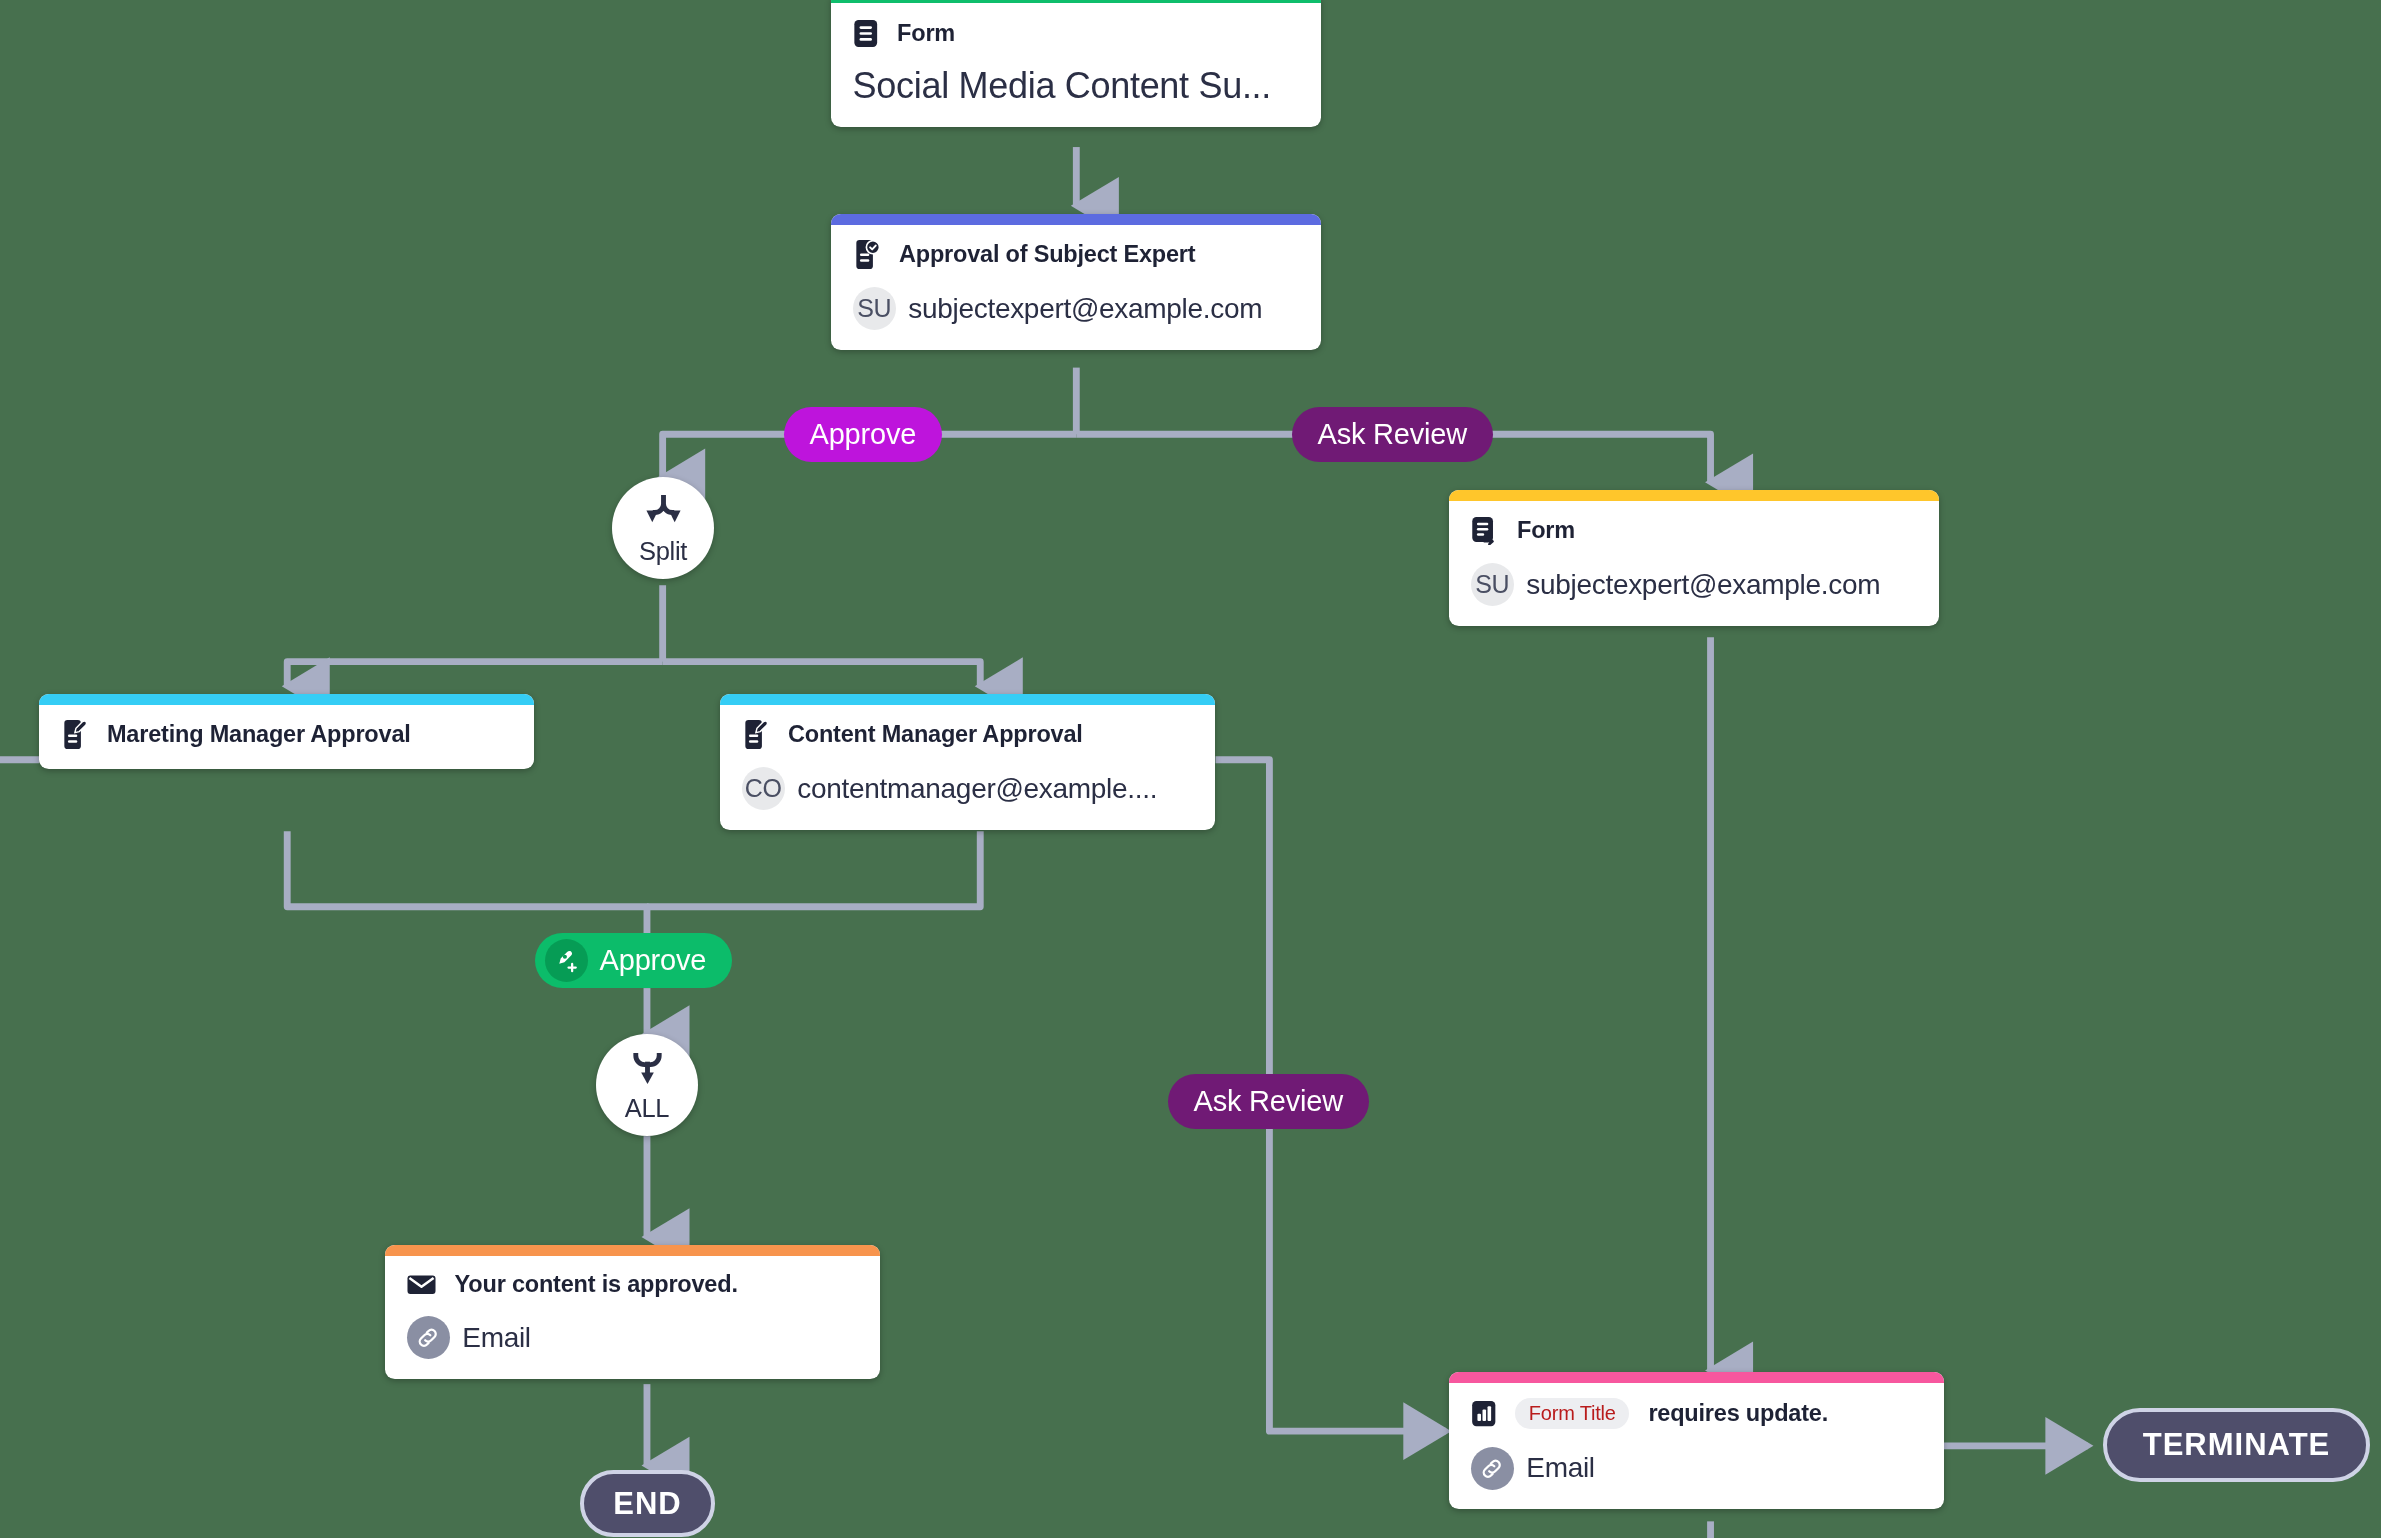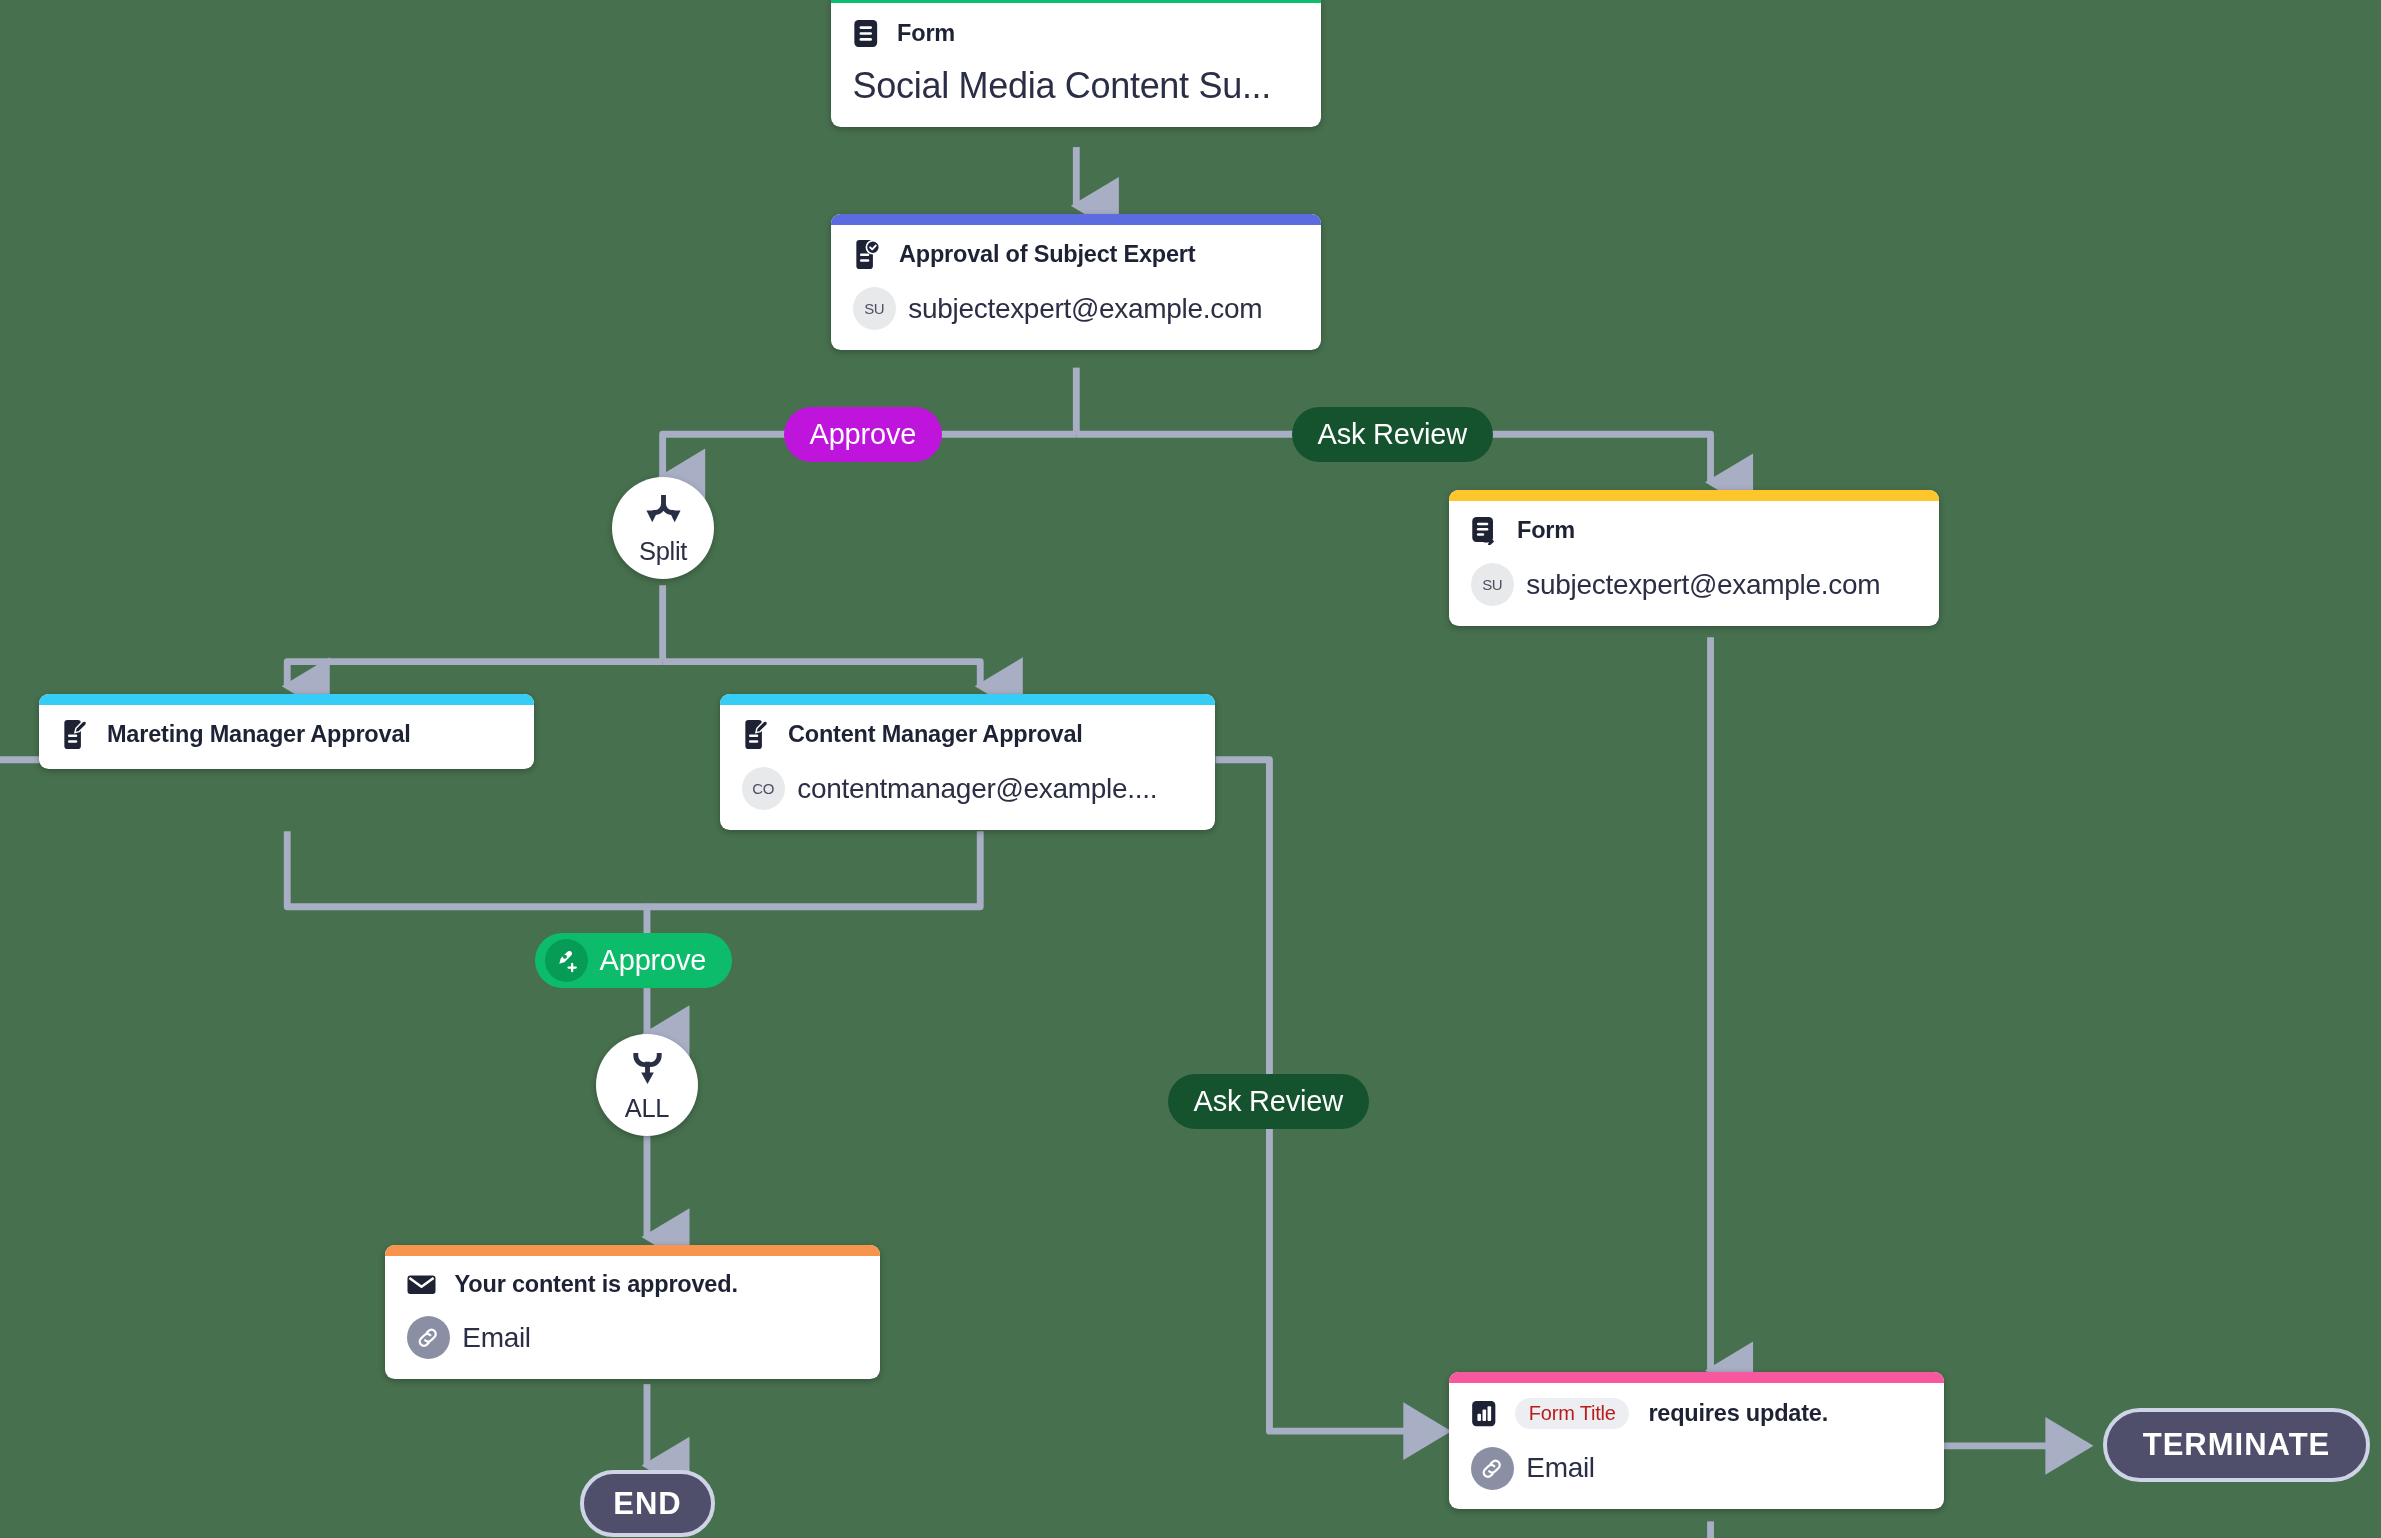--- a/index.html
+++ b/index.html
@@ -32,21 +32,21 @@
   }
   .bigtext{
     font-size:36px;color:#2B2F45;white-space:nowrap;letter-spacing:-0.3px;
   }
   .subtext{
     font-size:28px;color:#2B2F45;white-space:nowrap;letter-spacing:-0.3px;
   }
   .avatar{
     width:43px;height:43px;border-radius:50%;
     background:#E8E9EB;color:#4A4F63;
-    font-size:15px;display:flex;align-items:center;justify-content:center;
+    font-size:25px;display:flex;align-items:center;justify-content:center;
     flex:0 0 auto;letter-spacing:-0.5px;
   }
   .linkcircle{
     width:43px;height:43px;border-radius:50%;
     background:#8A8FA3;display:flex;align-items:center;justify-content:center;
     flex:0 0 auto;
   }
   .chip{
     background:#EDEEF1;color:#b91c1c;border-radius:15.7px;
     padding:3.9px 13.7px;font-size:20px;font-weight:normal;letter-spacing:-0.2px;
@@ -66,21 +66,21 @@
   
   .pill{
     position:absolute;
     display:flex;align-items:center;justify-content:center;gap:11.8px;
     border-radius:29px;
     color:#fff;font-size:29px;letter-spacing:-0.2px;
     padding:0 25.5px;height:55px;
     box-sizing:border-box;white-space:nowrap;
   }
   .pill.approve-magenta{background:#BE14DC;}
-  .pill.askreview{background:#14532d;}
+  .pill.askreview{background:#701a75;}
   .pill.approve-green{background:#0CBC6A;padding-left:9.8px;}
   .pill .pen{
     width:43px;height:43px;border-radius:50%;background:#069C55;
     display:flex;align-items:center;justify-content:center;flex:0 0 auto;
   }
 
   
   .terminal{
     position:absolute;
     display:flex;align-items:center;justify-content:center;

